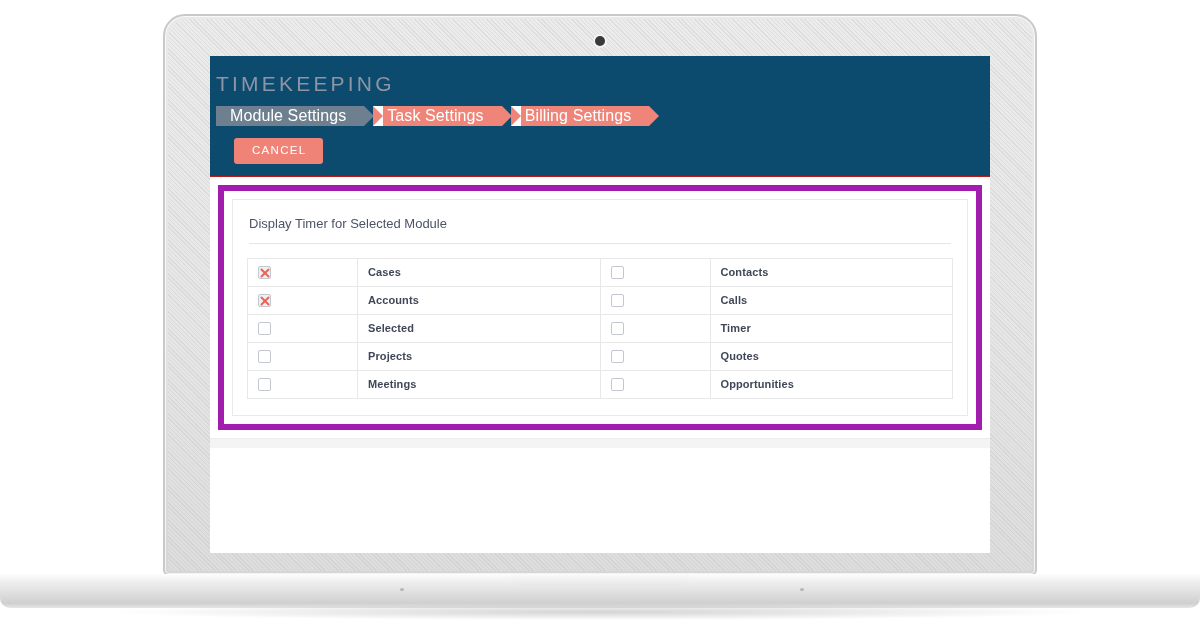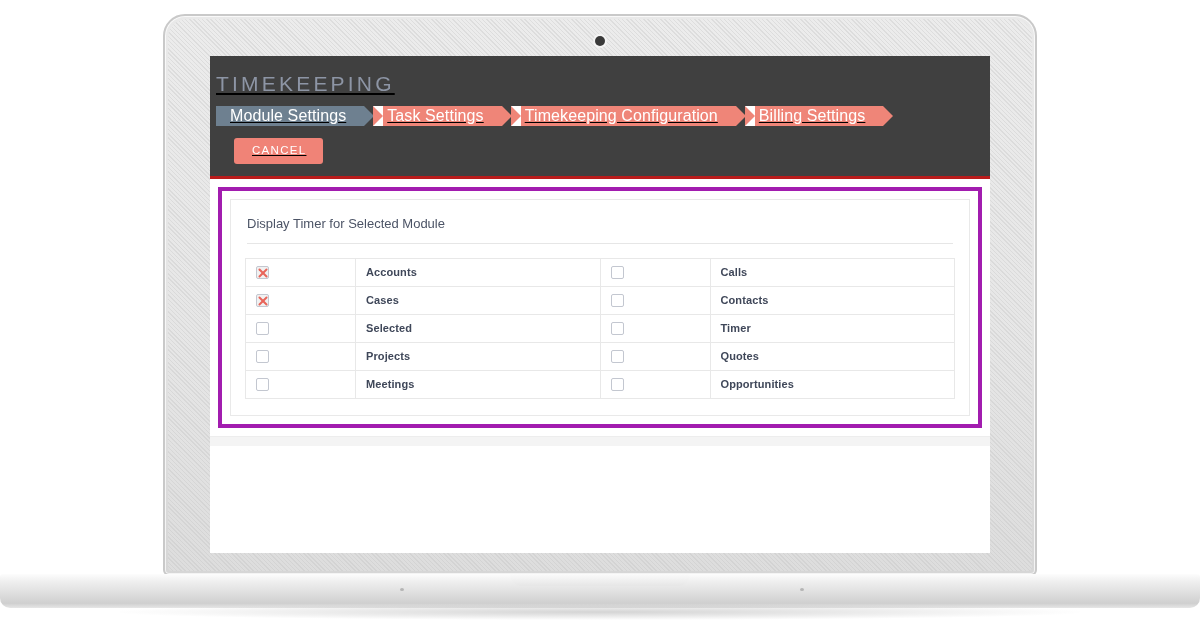--- a/index.html
+++ b/index.html
@@ -96,24 +96,23 @@
     left: 120px;
     top: 604px;
     width: 960px;
     height: 16px;
     background: radial-gradient(ellipse at center, rgba(160,160,160,.45) 0%, rgba(255,255,255,0) 72%);
   }
 
   
 
   .app-header {
-    background: #404040;
+    background: #0c4a6e;
     padding: 12px 0 10px 0;
-    border-bottom: 3px solid #b91c1c;
-    text-decoration: underline;
+    border-bottom: 1px solid #b91c1c;
   }
 
   .page-title {
     font-size: 21px;
     letter-spacing: 3.2px;
     color: #8d95a5;
     font-weight: 400;
     padding: 4px 0 10px 6px;
   }
 
@@ -180,21 +179,21 @@
     position: relative;
     display: inline-block;
     padding: 4px;
     border: 3px solid #ff0000;
     background: #ffffff;
   }
 
   
   .panel-outer {
     background: #ffffff;
-    border: 4px solid #a21caf;
+    border: 6px solid #a21caf;
     margin: 8px 8px 0 8px;
     padding: 8px;
   }
   .panel {
     border: 1px solid #e9e9e9;
     padding: 14px 14px 16px 14px;
     background: #ffffff;
   }
   .panel-title {
     font-size: 13px;
@@ -284,24 +283,20 @@
       <div class="wizard">
         <div class="step active">
           <span>Module Settings</span>
           <span class="chev"></span>
         </div>
         <div class="step pending">
           <span>Task Settings</span>
           <span class="chev"></span>
         </div>
         <div class="step pending">
-          <span>Timekeeping Configuration</span>
-          <span class="chev"></span>
-        </div>
-        <div class="step pending">
           <span>Billing Settings</span>
           <span class="chev"></span>
         </div>
       </div>
 
       <div class="actions">
         <button class="btn">CANCEL</button>
       </div>
     </div>
 
@@ -310,36 +305,36 @@
         <div class="panel-title">Display Timer for Selected Module</div>
         <div class="panel-divider"></div>
 
         <table class="modules">
           <tbody>
 
             <tr>
               <td class="cb-cell">
                 <span class="cb checked"></span>
               </td>
+              <td class="lbl-cell">Cases</td>
+              <td class="cb-cell">
+                <span class="cb"></span>
+              </td>
+              <td class="lbl-cell">Contacts</td>
+            </tr>
+
+            <tr>
+              <td class="cb-cell">
+                <span class="cb checked"></span>
+              </td>
               <td class="lbl-cell">Accounts</td>
               <td class="cb-cell">
                 <span class="cb"></span>
               </td>
               <td class="lbl-cell">Calls</td>
-            </tr>
-
-            <tr>
-              <td class="cb-cell">
-                <span class="cb checked"></span>
-              </td>
-              <td class="lbl-cell">Cases</td>
-              <td class="cb-cell">
-                <span class="cb"></span>
-              </td>
-              <td class="lbl-cell">Contacts</td>
             </tr>
 
             <tr>
               <td class="cb-cell">
                 <span class="cb"></span>
               </td>
               <td class="lbl-cell">Selected</td>
               <td class="cb-cell">
                 <span class="cb"></span>
               </td>

